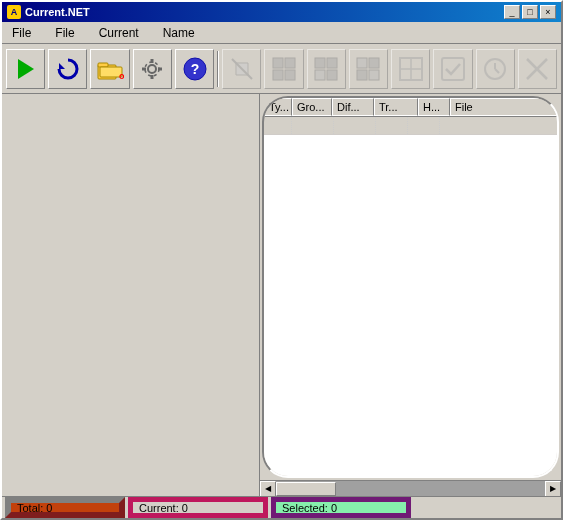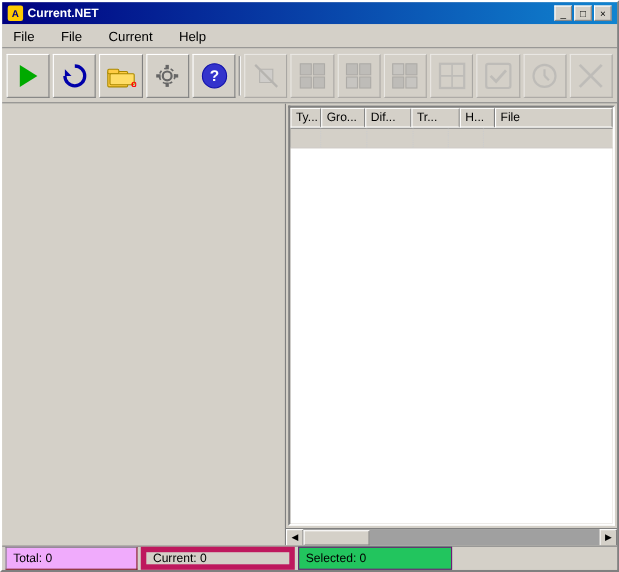--- a/index.html
+++ b/index.html
@@ -153,20 +153,21 @@
     .table-wrapper {
       display: flex;
       flex-direction: column;
       flex: 1;
       overflow: hidden;
       border-left: 2px solid #808080;
       border-top: 2px solid #808080;
       border-right: 2px solid #ffffff;
       border-bottom: 2px solid #ffffff;
       margin: 2px;
+      border-radius: 26px;
     }
 
     .col-header-row {
       display: flex;
       background: #d4d0c8;
       flex-shrink: 0;
       border-bottom: 1px solid #808080;
     }
     .col-header {
       padding: 2px 4px;
@@ -240,38 +241,38 @@
       padding: 2px 8px;
       font-size: 11px;
       border-right: 1px solid #808080;
       height: 100%;
       display: flex;
       align-items: center;
     }
     .status-item:first-child {
       border-left: 1px inset #808080;
       min-width: 120px;
-      border: 1px solid #7f1d1d;
+      border: 6px solid #7f1d1d;
       border-top-color: #808080;
       border-left-color: #808080;
-      background: #f0abfc;
+      background: #c2410c;
       margin: 2px 3px;
       padding: 1px 6px;
     }
     .status-item.middle {
       min-width: 140px;
       border: 5px solid #be185d;
       background: #d4d0c8;
       margin: 2px 0;
       padding: 1px 6px;
     }
     .status-item.last {
       min-width: 140px;
-      border: 1px solid #701a75;
-      background: #22c55e;
+      border: 5px solid #701a75;
+      background: #86efac;
       margin: 2px 3px;
       padding: 1px 6px;
     }
 
     
     .btn-svg {
       width: 28px;
       height: 28px;
     }
   </style>
@@ -289,21 +290,21 @@
       <div class="title-btn">_</div>
       <div class="title-btn">□</div>
       <div class="title-btn">×</div>
     </div>
   </div>
 
   <div class="menu-bar">
     <div class="menu-item">File</div>
     <div class="menu-item">File</div>
     <div class="menu-item">Current</div>
-    <div class="menu-item">Help</div>
+    <div class="menu-item">Name</div>
   </div>
 
   <div class="toolbar">
 
     <div class="toolbar-btn" title="Start">
       <svg class="btn-svg" viewBox="0 0 28 28">
         <polygon points="6,4 22,14 6,24" fill="#00aa00"></polygon>
       </svg>
     </div>
 

